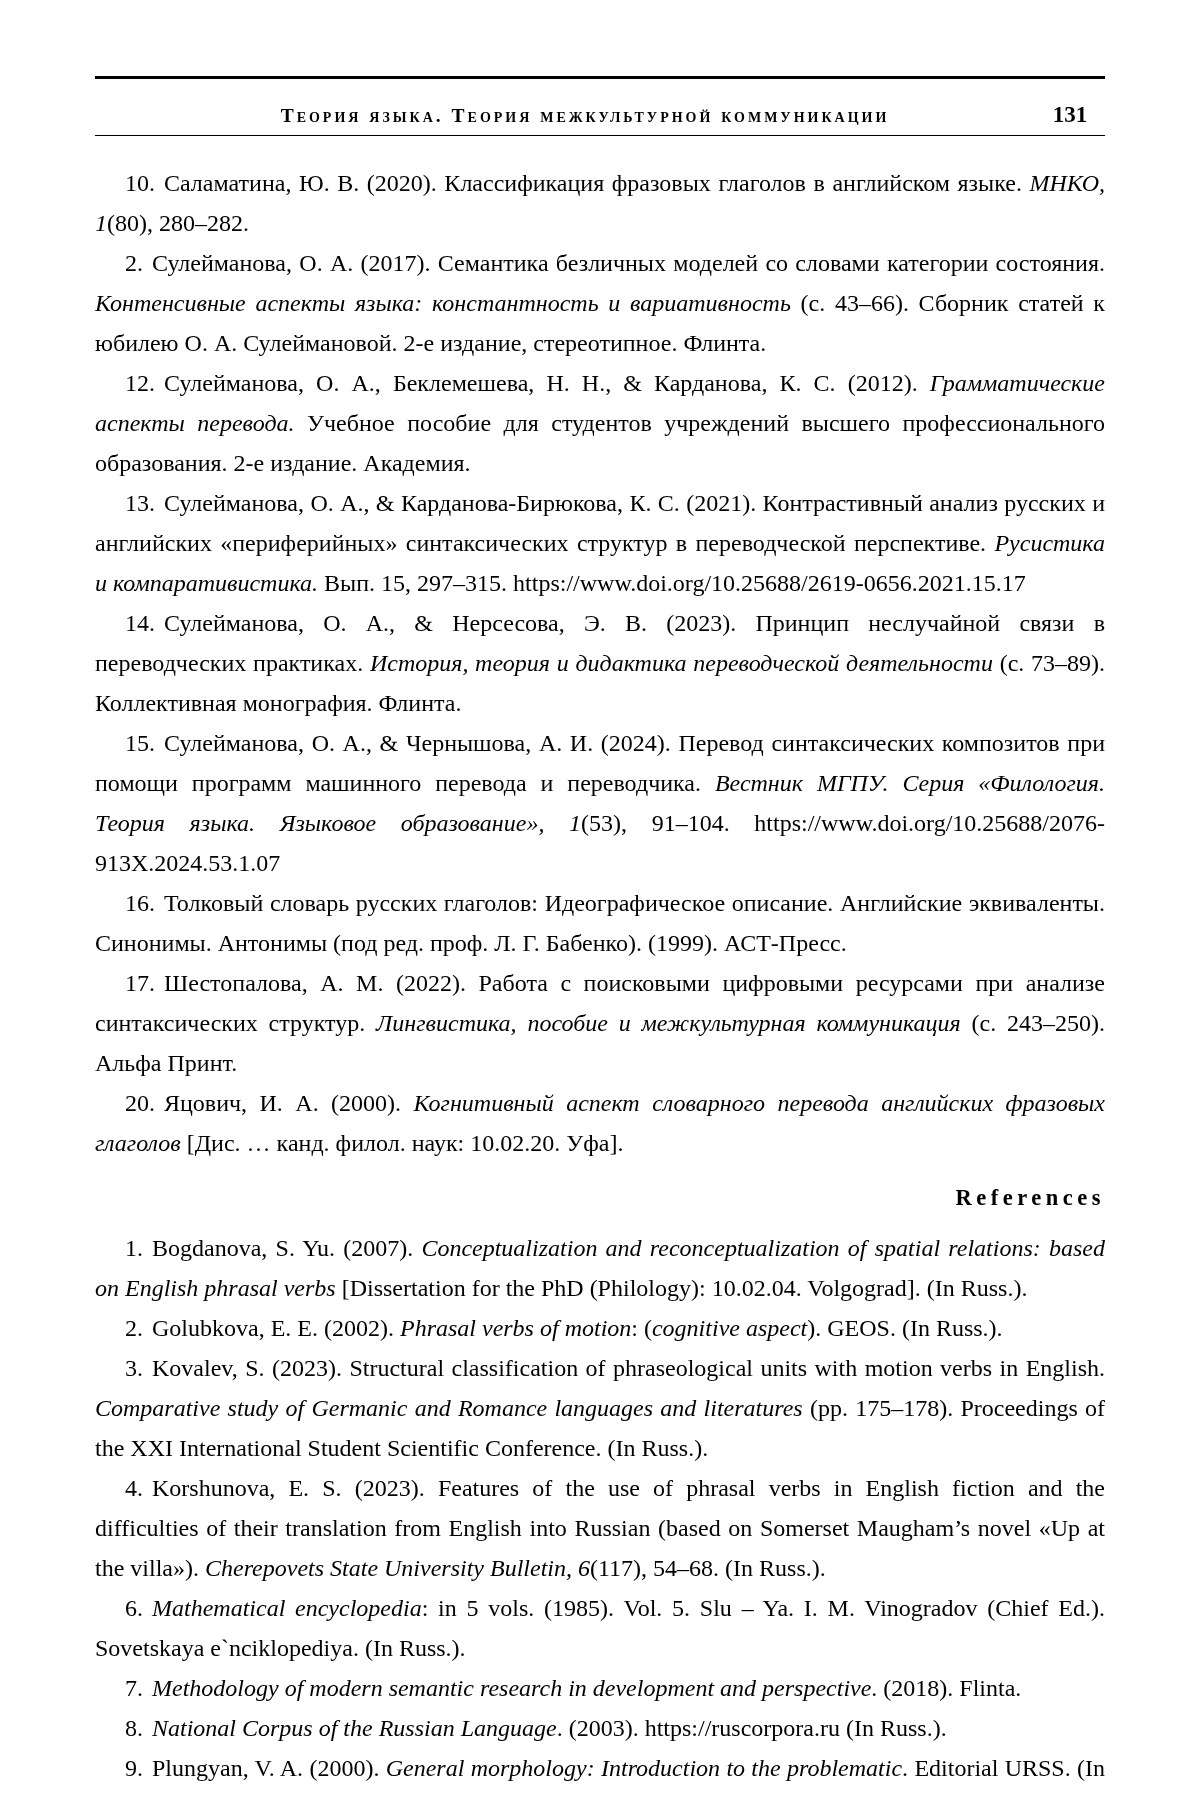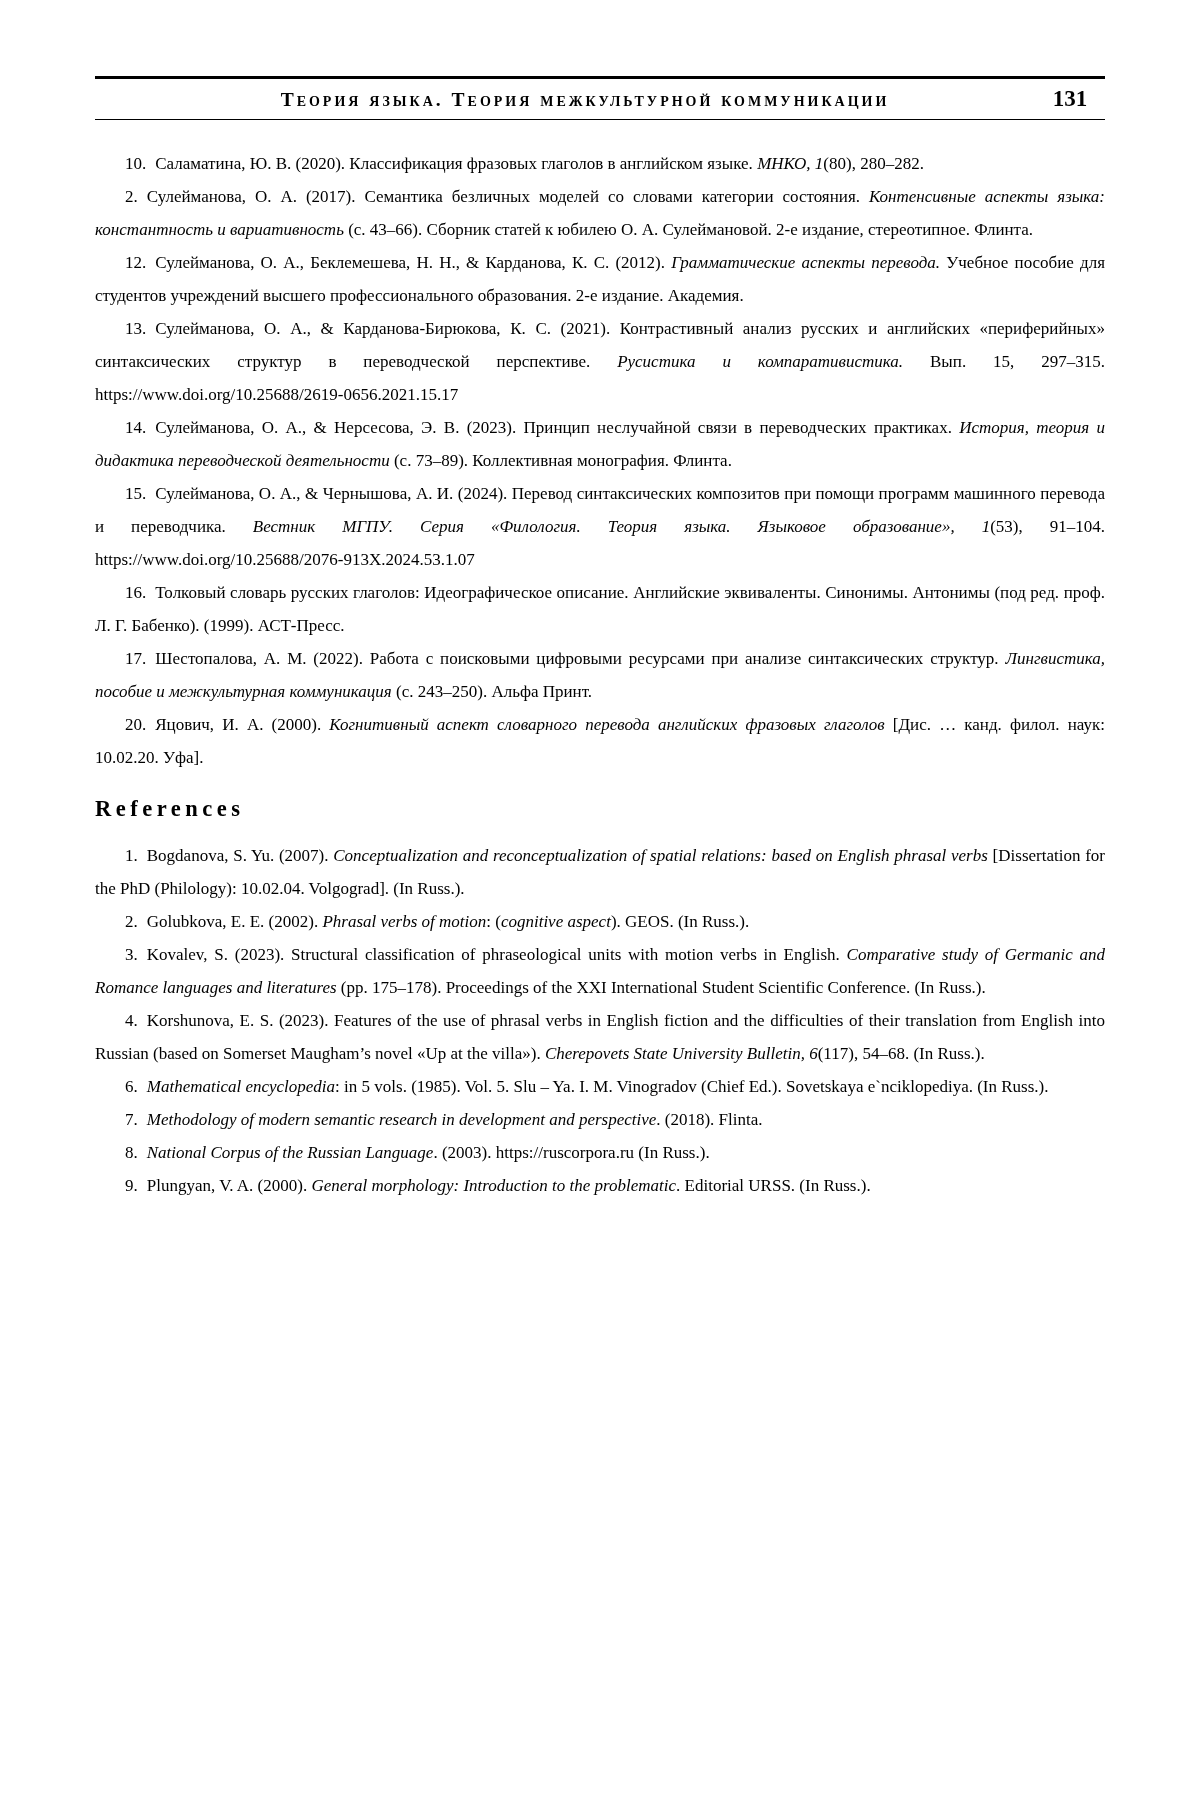--- a/index.html
+++ b/index.html
@@ -11,47 +11,48 @@
   }
   .page {
     width: 1200px; height: 1800px;
     padding: 76px 95px 0 95px;
   }
   .rule-top { border-top: 3px solid #000; }
   .rule-bottom { border-top: 1.5px solid #000; }
   .head-row {
     display: flex; align-items: baseline;
     padding: 7px 0 7px 0;
+    margin-top: 16px;
   }
   .running-title {
     flex: 1;
     text-align: center;
     font-weight: bold;
     font-variant: small-caps;
     letter-spacing: 3px;
     font-size: 19.5px;
     padding-left: 40px;
   }
   .page-number {
     width: 70px;
     text-align: center;
     font-weight: bold;
     font-size: 23px;
   }
   main { padding-top: 27px; }
   .ref {
-    font-size: 17px;
-    line-height: 33px;
+    font-size: 24px;
+    line-height: 40px;
     text-align: justify;
     text-indent: 30px;
   }
   .ref-num { padding-right: 9px; }
   .it { font-style: italic; }
   .refs-heading {
-    text-align: left;
+    text-align: right;
     font-size: 22.5px;
     font-weight: bold;
     letter-spacing: 4.5px;
     margin: 22px 0 17px 0;
   }
 </style>
 </head>
 <body>
 
 <div class="page">

